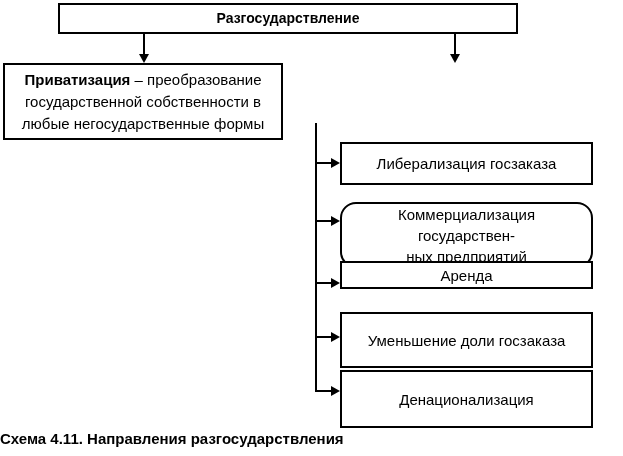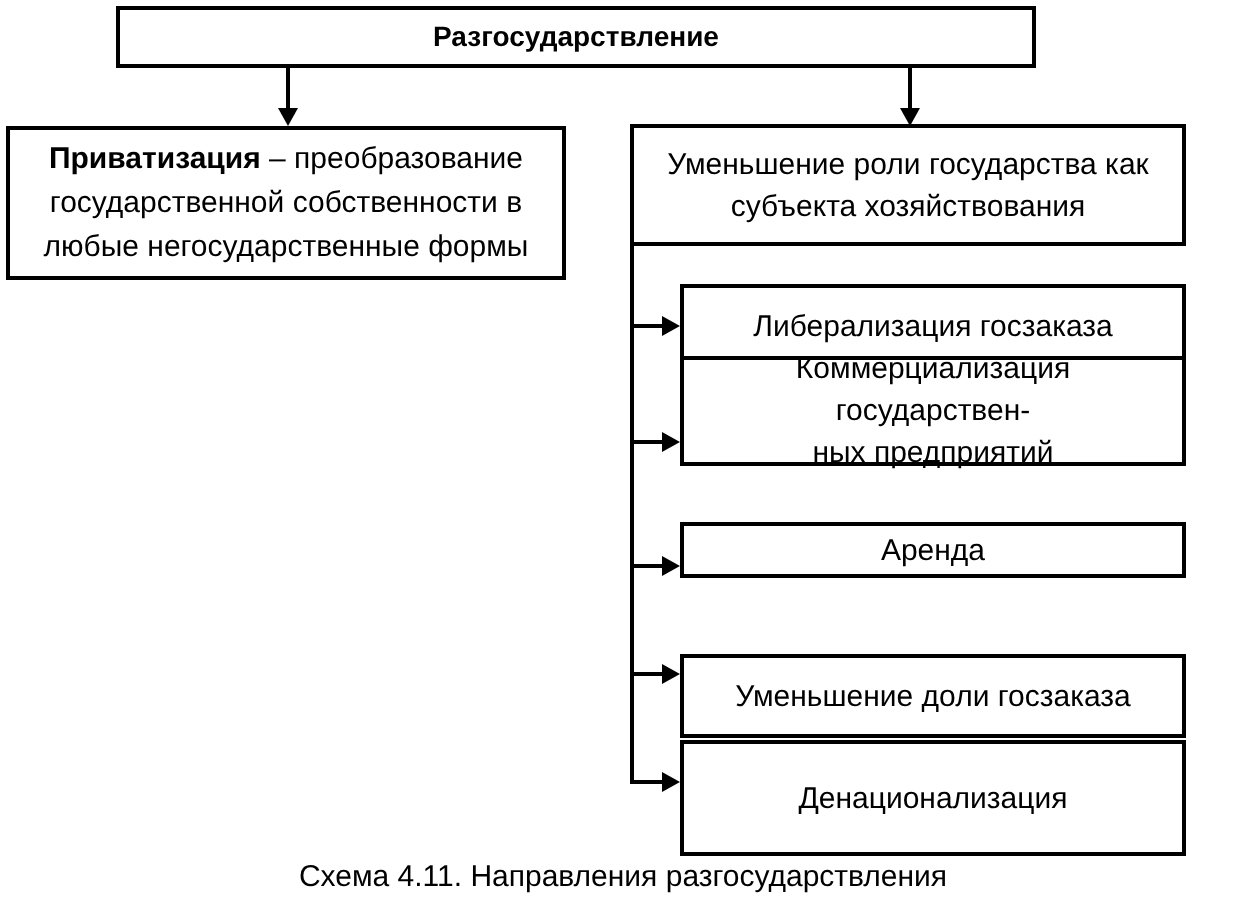--- a/index.html
+++ b/index.html
@@ -35,23 +35,23 @@
   }
   .right-box {
     left: 315px; top: 62px; width: 278px; height: 61px;
     white-space: pre-line;
   }
   .sub-box {
     left: 340px; width: 253px;
     white-space: pre-line;
   }
   .sub-box-0 { top: 142px; height: 43px; }
-  .sub-box-1 { top: 178px; height: 55px; }
+  .sub-box-1 { top: 202px; height: 66px; border-radius: 16px; }
   .sub-box-2 { top: 261px; height: 28px; }
-  .sub-box-3 { top: 327px; height: 42px; }
+  .sub-box-3 { top: 312px; height: 56px; }
   .sub-box-4 { top: 370px; height: 58px; }
 
   .vline { position: absolute; width: 1.5px; background: #000000; }
   .hline { position: absolute; height: 1.5px; background: #000000; }
   .arrowhead-down {
     position: absolute;
     width: 0; height: 0;
     border-left: 5px solid transparent;
     border-right: 5px solid transparent;
     border-top: 9px solid #000000;
@@ -74,22 +74,21 @@
   .branch-head  { left: 331px; }
   .branch-0-shaft { top: 162px; } .branch-0-head { top: 158px; }
   .branch-1-shaft { top: 220px; } .branch-1-head { top: 216px; }
   .branch-2-shaft { top: 282px; } .branch-2-head { top: 278px; }
   .branch-3-shaft { top: 336px; } .branch-3-head { top: 332px; }
   .branch-4-shaft { top: 390px; } .branch-4-head { top: 386px; }
 
   .caption {
     position: absolute;
     left: 0; top: 430px; width: 100%;
-    text-align: center;
-    font-weight: normal;
+    font-weight: bold;
     font-size: 15px;
   }
   .term { font-weight: bold; }
 </style>
 </head>
 <body>
 
 <div class="canvas">
 
   <div class="box root-box">
@@ -98,24 +97,20 @@
 
   <div class="vline down-shaft-left"></div>
   <div class="arrowhead-down down-head-left"></div>
   <div class="vline down-shaft-right"></div>
   <div class="arrowhead-down down-head-right"></div>
 
   <div class="box left-box">
     <span><span class="term">Приватизация</span><span> – преобразование государственной собственности в любые негосударственные формы</span></span>
   </div>
 
-  <div class="box right-box">
-    <span>Уменьшение роли государства как
-субъекта хозяйствования</span>
-  </div>
 
   <div class="vline spine"></div>
 
   <div class="hline branch-shaft branch-0-shaft"></div>
   <div class="arrowhead-right branch-head branch-0-head"></div>
   <div class="hline branch-shaft branch-1-shaft"></div>
   <div class="arrowhead-right branch-head branch-1-head"></div>
   <div class="hline branch-shaft branch-2-shaft"></div>
   <div class="arrowhead-right branch-head branch-2-head"></div>
   <div class="hline branch-shaft branch-3-shaft"></div>

